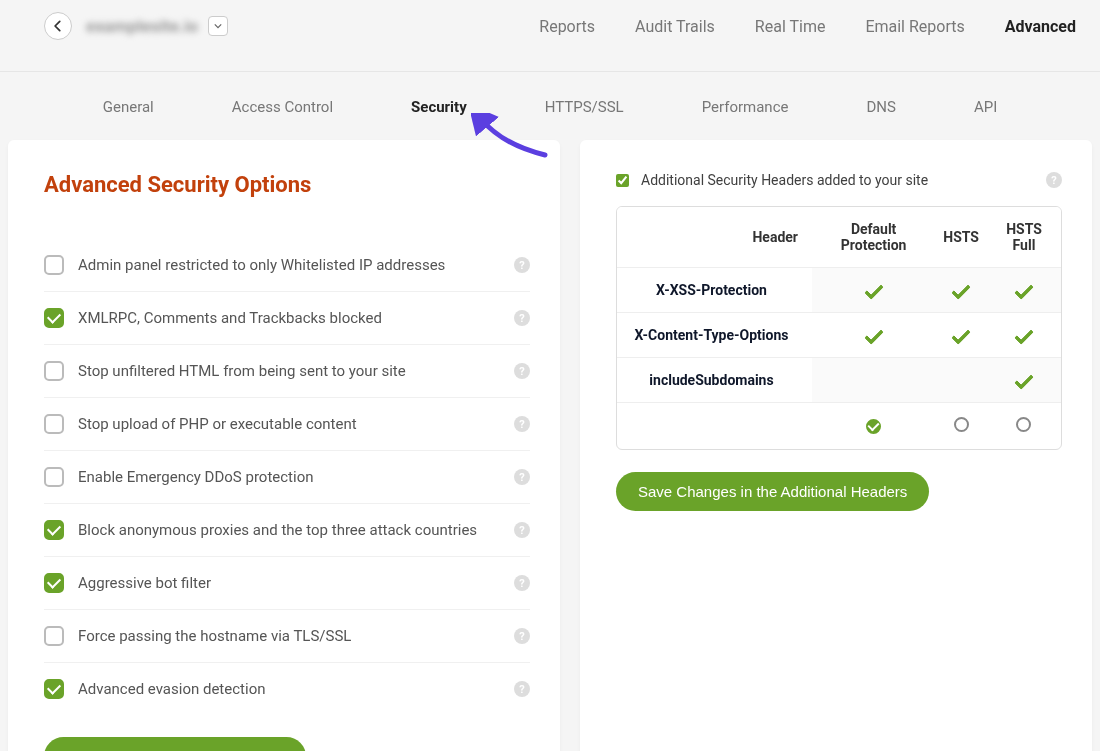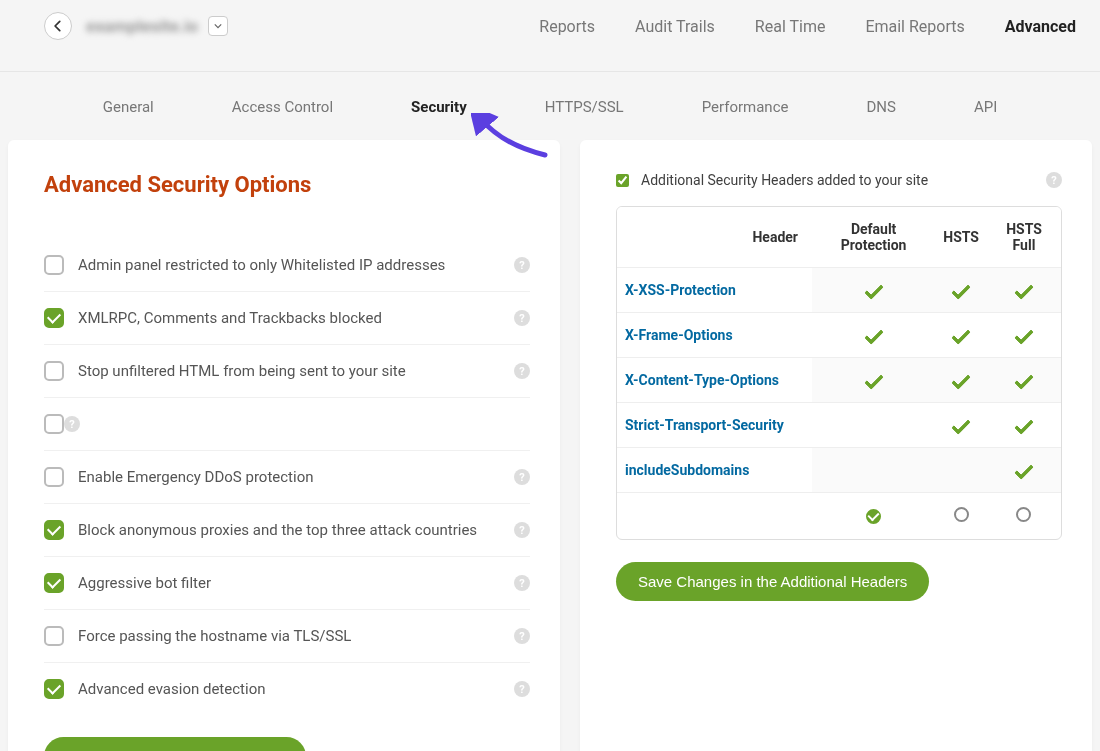--- a/index.html
+++ b/index.html
@@ -166,23 +166,23 @@
   padding: 14px 8px;
   text-align: center;
   font-size: 14px;
 }
 .hdr-table th {
   font-weight: 700;
   color: #333;
   background: #fff;
 }
 .hdr-table .row-label {
-  text-align: left;
-  font-weight: 700;
-  color: #0369a1;
+  text-align: center;
+  font-weight: 700;
+  color: #0f172a;
   width: 195px;
   padding-right: 14px;
 }
 .hdr-table tbody tr:nth-child(odd) td.cell { background: #fafafa; }
 .hdr-table tbody tr td { border-top: 1px solid #eee; }
 .check {
   display: inline-block;
   width: 18px; height: 10px;
   border: solid #6aa329;
   border-width: 0 0 4px 4px;
@@ -265,20 +265,21 @@
           <span class="opt-label">XMLRPC, Comments and Trackbacks blocked</span>
           <span class="help-icon">?</span>
         </div>
         <div class="opt-row">
           <span class="chk"></span>
           <span class="opt-label">Stop unfiltered HTML from being sent to your site</span>
           <span class="help-icon">?</span>
         </div>
         <div class="opt-row">
           <span class="chk"></span>
+          <span class="opt-label">Stop upload of PHP or executable content</span>
           <span class="help-icon">?</span>
         </div>
         <div class="opt-row">
           <span class="chk"></span>
           <span class="opt-label">Enable Emergency DDoS protection</span>
           <span class="help-icon">?</span>
         </div>
         <div class="opt-row">
           <span class="chk checked"></span>
           <span class="opt-label">Block anonymous proxies and the top three attack countries</span>
@@ -320,34 +321,22 @@
             </tr>
           </thead>
         <tbody id="hdr-body">
             <tr>
               <td class="row-label">X-XSS-Protection</td>
               <td class="cell"><span class="check"></span></td>
               <td class="cell"><span class="check"></span></td>
               <td class="cell"><span class="check"></span></td>
             </tr>
             <tr>
-              <td class="row-label">X-Frame-Options</td>
-              <td class="cell"><span class="check"></span></td>
-              <td class="cell"><span class="check"></span></td>
-              <td class="cell"><span class="check"></span></td>
-            </tr>
-            <tr>
               <td class="row-label">X-Content-Type-Options</td>
               <td class="cell"><span class="check"></span></td>
-              <td class="cell"><span class="check"></span></td>
-              <td class="cell"><span class="check"></span></td>
-            </tr>
-            <tr>
-              <td class="row-label">Strict-Transport-Security</td>
-              <td class="cell"></td>
               <td class="cell"><span class="check"></span></td>
               <td class="cell"><span class="check"></span></td>
             </tr>
             <tr>
               <td class="row-label">includeSubdomains</td>
               <td class="cell"></td>
               <td class="cell"></td>
               <td class="cell"><span class="check"></span></td>
             </tr>
             <tr>

